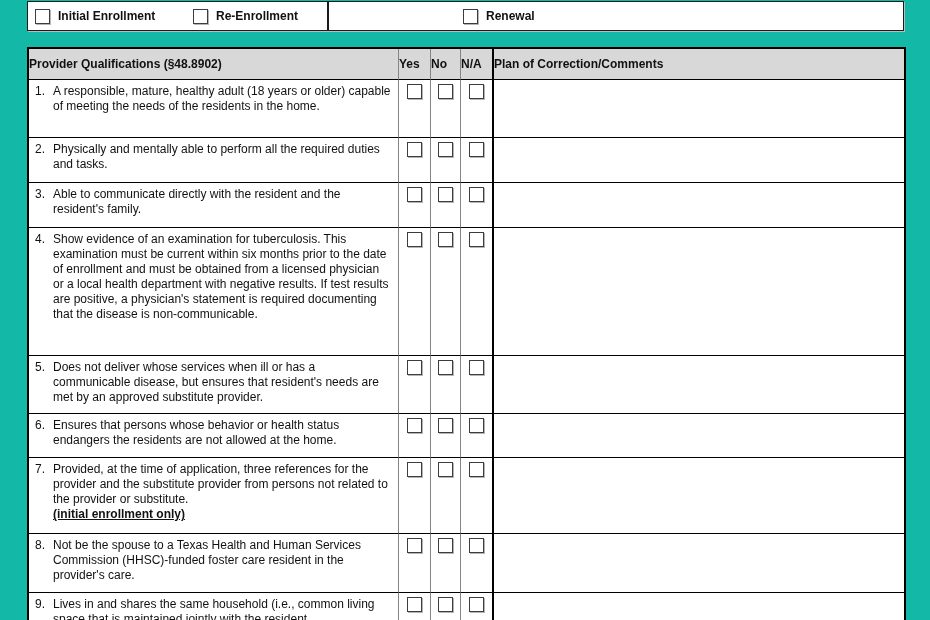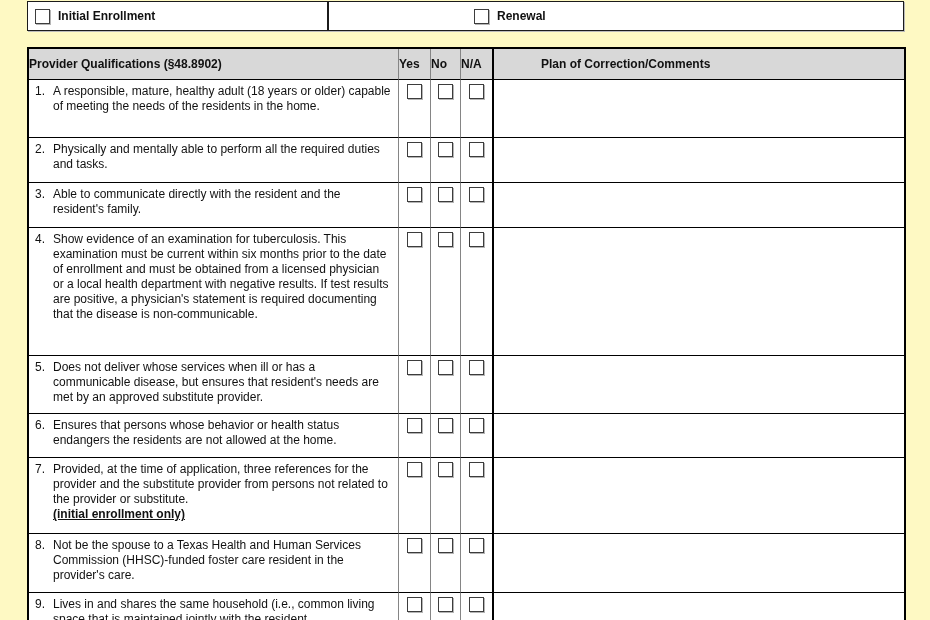--- a/index.html
+++ b/index.html
@@ -1,18 +1,18 @@
 <!DOCTYPE html>
 <html><head>
 <meta charset="utf-8">
 <style>
   * { margin:0; padding:0; box-sizing:border-box; }
   html,body { width:930px; height:620px; overflow:hidden; background:#fff;
     font-family:"Liberation Sans","DejaVu Sans",sans-serif; color:#111; }
-  .page { position:relative; width:930px; height:620px; background:#fef9c3; }
+  .page { position:relative; width:930px; height:620px; background:#14b8a6; }
 
   
   .topbox { position:absolute; left:27px; top:1px; width:877px; height:30px;
     border:1.5px solid #1b1b1b; background:#fff; box-shadow:1px 1px 0 #bbb; }
   .opt { position:absolute; top:0; height:100%; display:flex; align-items:center; gap:8px; }
   .opt .lbl { font-weight:bold; font-size:12px; white-space:nowrap; }
   .vdiv { position:absolute; left:299px; top:0; width:1.5px; height:100%; background:#1b1b1b; }
 
   
   .cb { display:inline-block; width:15px; height:15px; background:#fff;
@@ -24,21 +24,21 @@
     border:2px solid #000; }
   col.c-q { width:369px; } col.c-y { width:32px; } col.c-n { width:30px; }
   col.c-na { width:32px; } col.c-p { width:412px; }
 
   th { background:#d8d8d8; font-weight:bold; font-size:12px; text-align:left;
     vertical-align:middle; height:31px; border-bottom:1.5px solid #000; }
   td { vertical-align:top; border-bottom:1.4px solid #000; background:#fff; }
   tr:last-child td { border-bottom:none; }
 
   .v-sep { border-left:1.3px solid #858585; }
-  .p-sep { border-left:2px solid #000;padding-left:47px; }
+  .p-sep { border-left:2px solid #000; }
 
   .qcell { padding:4px 5px 4px 6px; font-size:12px; line-height:15px; }
   .q { display:flex; }
   .q .num { width:14px; flex:0 0 14px; margin-right:4px; }
   .q .txt { flex:1; }
   .bnote { display:block; font-weight:bold;text-decoration:underline; }
   .bnote:empty { display:none; }
 
   .cb-cell { text-align:center; padding-top:4px; }
   .plan-cell { padding:3px 5px; font-size:12px; }
@@ -50,26 +50,30 @@
 </head>
 <body>
 
 <div class="page">
 
   <div class="topbox">
     <div class="opt" style="left:7px;">
       <span class="cb"></span>
       <span class="lbl">Initial Enrollment</span>
     </div>
+    <div class="opt" style="left:165px;">
+      <span class="cb"></span>
+      <span class="lbl">Re-Enrollment</span>
+    </div>
     <div class="vdiv"></div>
     <div class="opt" style="left:311px;margin-top:43px;">
       <span class="cb"></span>
       <span class="lbl">Initial Licensing</span>
     </div>
-    <div class="opt" style="left:446px;">
+    <div class="opt" style="left:435px;">
       <span class="cb"></span>
       <span class="lbl">Renewal</span>
     </div>
   </div>
 
   <div class="tblwrap">
     <table>
       <colgroup>
           <col class="c-q">
           <col class="c-y">

